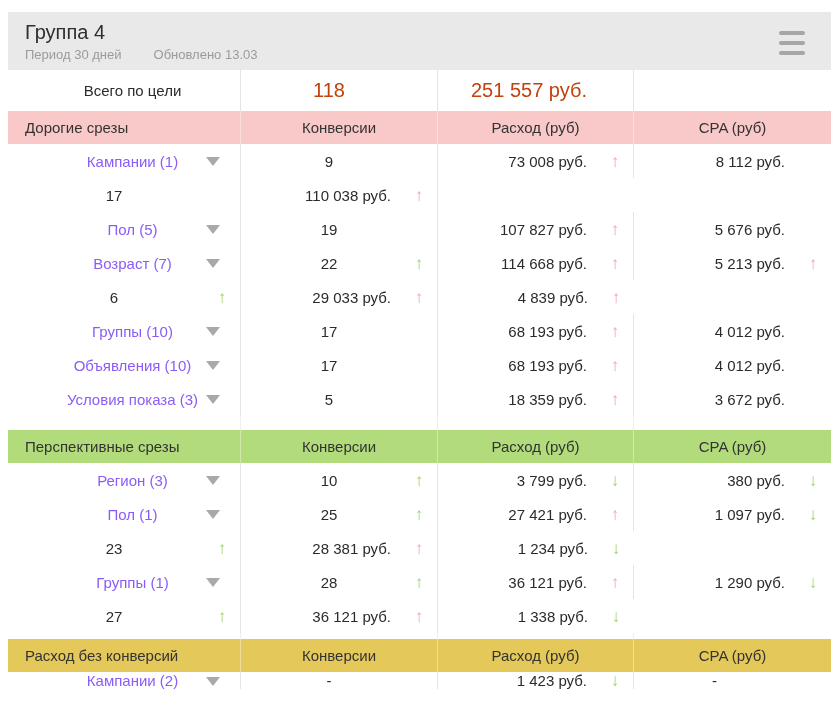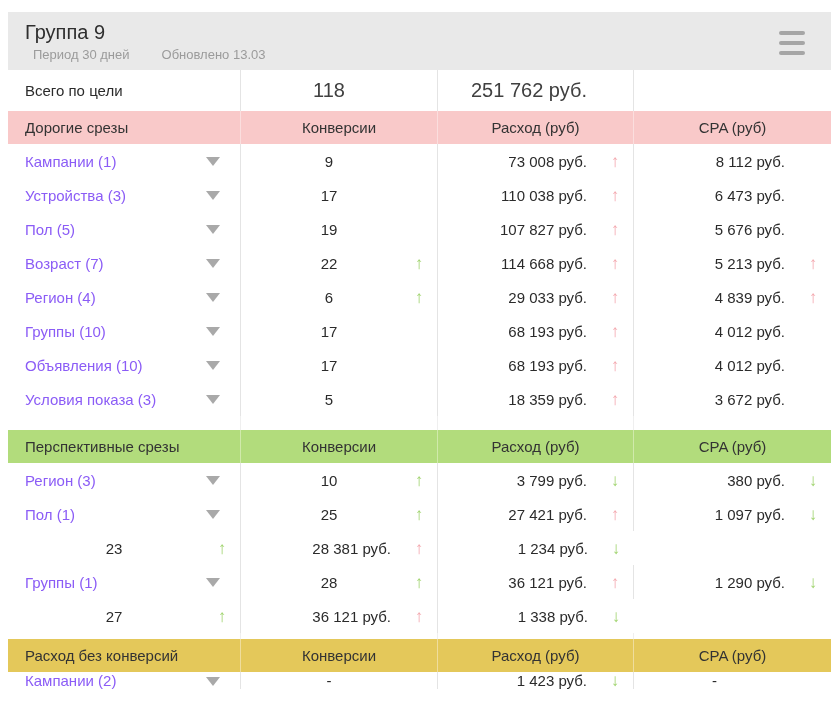--- a/index.html
+++ b/index.html
@@ -2,45 +2,45 @@
 <html><head>
 <meta charset="utf-8">
 <style>
   html,body{margin:0;padding:0;background:#ffffff;}
   body{width:839px;height:720px;font-family:"Liberation Sans",sans-serif;color:#2b2b2b;overflow:hidden;}
   .widget{width:823px;margin:12px 8px 0 8px;}
 
   
   .topbar{position:relative;height:58px;background:#e9e9e9;display:flex;flex-direction:column;justify-content:center;padding-left:17px;box-sizing:border-box;}
   .title{font-size:20px;color:#2f2f2f;line-height:22px;}
-  .subrow{display:flex;gap:32px;margin-top:4px;font-size:13px;color:#9b9b9b;margin-left:8px;}
+  .subrow{display:flex;gap:32px;margin-top:4px;font-size:13px;color:#9b9b9b;}
   .menu{position:absolute;right:26px;top:19px;cursor:pointer;}
   .menu i{display:block;width:26px;height:4px;background:#a6a6a6;border-radius:2px;margin-bottom:6px;}
   .menu i:last-child{margin-bottom:0;}
 
   
   .grid-row{display:grid;grid-template-columns:233px 197px 196px 197px;}
   .cell{display:flex;align-items:center;border-right:1px solid #e4e4e4;box-sizing:border-box;min-width:0;}
   .cell.last{border-right:none;}
 
   
   .totals-row{height:41px;font-size:15px;}
-  .totals-row .big{font-size:20px;color:#404040;}
+  .totals-row .big{font-size:20px;color:#c2410c;}
 
   
   .sec-head{height:33px;font-size:15px;color:#333;border-radius:8px;}
   .sec-head .cell{justify-content:center;}
   .sec-head .cell.label-cell{justify-content:flex-start;}
   .theme-pink .cell{background:#f9c9c9;border-right-color:#fbdede;}
   .theme-green .cell{background:#b2dc7c;border-right-color:#d0eaab;}
   .theme-yellow .cell{background:#e4c85a;border-right-color:#efdd9c;}
 
   
   .data-row{height:34px;font-size:15px;}
-  .label-cell{padding-left:17px;position:relative;}
+  .label-cell{padding-left:17px;position:relative;justify-content:center;}
   .link{color:#8b5cf6;cursor:pointer;}
   .caret{position:absolute;right:20px;top:50%;margin-top:-4px;width:0;height:0;
          border-left:7px solid transparent;border-right:7px solid transparent;border-top:9px solid #a9a9a9;cursor:pointer;}
   .num-cell .val{flex:1 1 auto;}
   .conv .val{text-align:center;padding-left:16px;}
   .money .val{text-align:right;padding-right:10px;}
   .money .val.center-dash{text-align:center;padding-right:0;}
   .trend{flex:0 0 36px;text-align:center;font-size:17px;line-height:1;}
   .trend-green{color:#9fd36c;}
   .trend-pink{color:#f3a6ad;}
@@ -50,42 +50,42 @@
   .gap-row.small{height:6px;}
   .gap-row .cell{border-right-color:#efefef;}
   .last-row{height:38px;align-items:flex-start;}
 </style>
 </head>
 <body>
 
 <div class="widget">
 
   <div class="topbar">
-    <div class="title">Группа 9</div>
+    <div class="title">Группа 4</div>
     <div class="subrow">
       <span>Период 30 дней</span>
       <span>Обновлено 13.03</span>
     </div>
     <div class="menu">
         <i></i>
         <i></i>
         <i></i>
       </div>
   </div>
 
   <div class="grid-row totals-row">
     <div class="cell label-cell">
       <span>Всего по цели</span>
     </div>
     <div class="cell num-cell conv">
       <span class="val big">118</span>
       <span class="trend"></span>
     </div>
     <div class="cell num-cell money">
-      <span class="val big">251 762 руб.</span>
+      <span class="val big">251 557 руб.</span>
       <span class="trend"></span>
     </div>
   </div>
 
   <div class="grid-row sec-head theme-pink">
     <div class="cell label-cell">
       <span>Дорогие срезы</span>
     </div>
     <div class="cell">Конверсии</div>
     <div class="cell">Расход (руб)</div>
@@ -105,36 +105,28 @@
       <span class="val">73 008 руб.</span>
       <span class="trend trend-pink">↑</span>
     </div>
     <div class="cell num-cell money last">
       <span class="val">8 112 руб.</span>
       <span class="trend"></span>
     </div>
   </div>
 
   <div class="grid-row data-row">
-    <div class="cell label-cell">
-      <span class="link">Устройства (3)</span>
-      <span class="caret"></span>
-    </div>
     <div class="cell num-cell conv">
       <span class="val">17</span>
       <span class="trend"></span>
     </div>
     <div class="cell num-cell money">
       <span class="val">110 038 руб.</span>
       <span class="trend trend-pink">↑</span>
     </div>
-    <div class="cell num-cell money last">
-      <span class="val">6 473 руб.</span>
-      <span class="trend"></span>
-    </div>
   </div>
 
   <div class="grid-row data-row">
     <div class="cell label-cell">
       <span class="link">Пол (5)</span>
       <span class="caret"></span>
     </div>
     <div class="cell num-cell conv">
       <span class="val">19</span>
       <span class="trend"></span>
@@ -162,24 +154,20 @@
       <span class="val">114 668 руб.</span>
       <span class="trend trend-pink">↑</span>
     </div>
     <div class="cell num-cell money last">
       <span class="val">5 213 руб.</span>
       <span class="trend trend-pink">↑</span>
     </div>
   </div>
 
   <div class="grid-row data-row">
-    <div class="cell label-cell">
-      <span class="link">Регион (4)</span>
-      <span class="caret"></span>
-    </div>
     <div class="cell num-cell conv">
       <span class="val">6</span>
       <span class="trend trend-green">↑</span>
     </div>
     <div class="cell num-cell money">
       <span class="val">29 033 руб.</span>
       <span class="trend trend-pink">↑</span>
     </div>
     <div class="cell num-cell money last">
       <span class="val">4 839 руб.</span>

